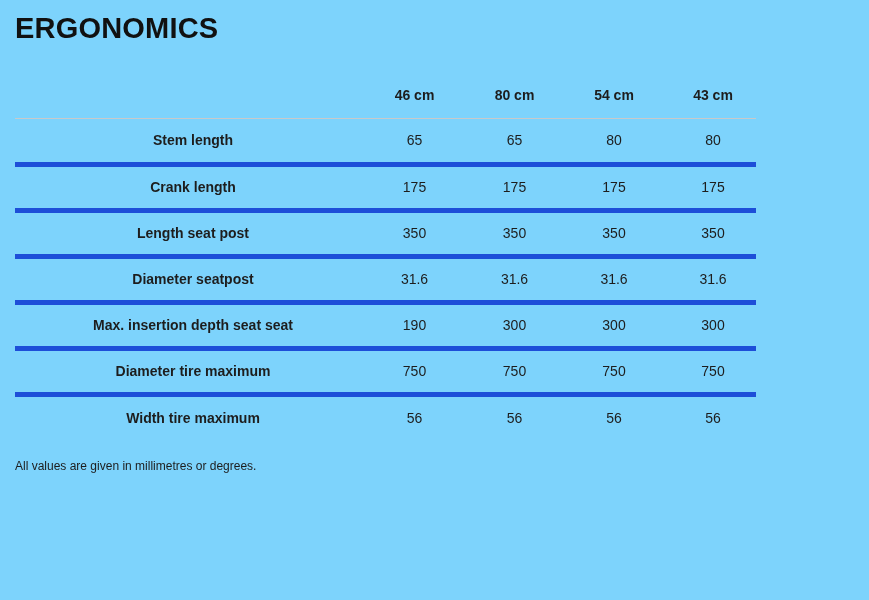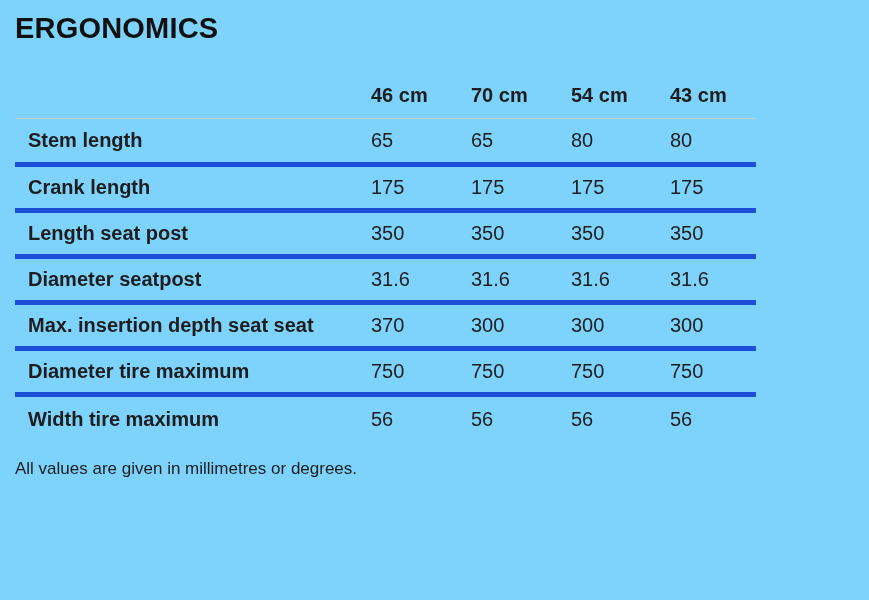--- a/index.html
+++ b/index.html
@@ -30,44 +30,44 @@
   table.spec-table {
     border-collapse: collapse;
     table-layout: fixed;
     width: 741px;
     margin-top: 29px;
   }
   table.spec-table th,
   table.spec-table td {
     height: 46px;
     padding: 0 0 0 13px;
-    text-align: left;
+    text-align: center;
     vertical-align: middle;
-    font-size: 20px;
+    font-size: 14px;
     line-height: 1.2;
     white-space: nowrap;
     overflow: hidden;
   }
   table.spec-table thead th {
     font-weight: 700;
     border-bottom: 1px solid #c9c9c9;
   }
   table.spec-table tbody td {
     border-bottom: 5px solid #1d4ed8;
     font-weight: 400;
   }
   table.spec-table tbody td.row-label {
     font-weight: 700;
   }
   table.spec-table tbody tr:last-child td {
     border-bottom: none;
   }
   .footnote {
     margin-top: 19px;
-    font-size: 17px;
+    font-size: 12px;
     font-weight: 400;
     color: #1d1d1d;
   }
 </style>
 </head>
 <body>
 
 <div class="page">
 
   <h1 class="page-title">ERGONOMICS</h1>
@@ -77,21 +77,21 @@
       <col style="width:343px">
       <col style="width:100px">
       <col style="width:100px">
       <col style="width:99px">
       <col style="width:99px">
     </colgroup>
     <thead>
       <tr>
         <th></th>
         <th>46 cm</th>
-        <th>70 cm</th>
+        <th>80 cm</th>
         <th>54 cm</th>
         <th>43 cm</th>
       </tr>
     </thead>
     <tbody>
       <tr>
         <td class="row-label">Stem length</td>
         <td>65</td>
         <td>65</td>
         <td>80</td>
@@ -113,21 +113,21 @@
       </tr>
       <tr>
         <td class="row-label">Diameter seatpost</td>
         <td>31.6</td>
         <td>31.6</td>
         <td>31.6</td>
         <td>31.6</td>
       </tr>
       <tr>
         <td class="row-label">Max. insertion depth seat seat</td>
-        <td>370</td>
+        <td>190</td>
         <td>300</td>
         <td>300</td>
         <td>300</td>
       </tr>
       <tr>
         <td class="row-label">Diameter tire maximum</td>
         <td>750</td>
         <td>750</td>
         <td>750</td>
         <td>750</td>

